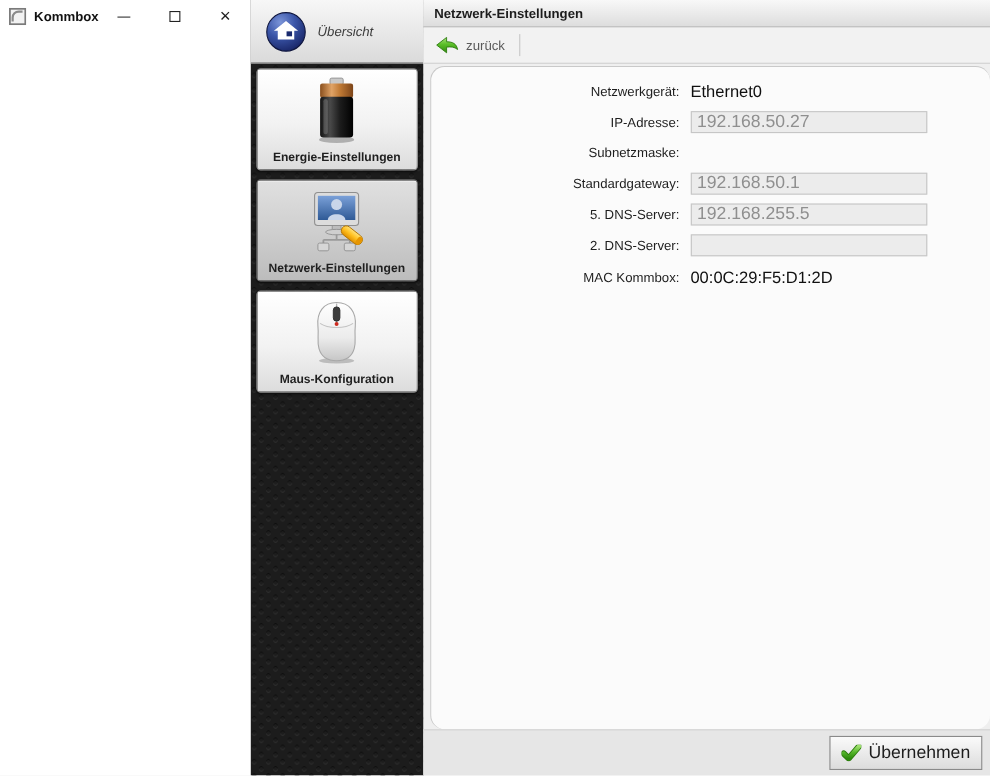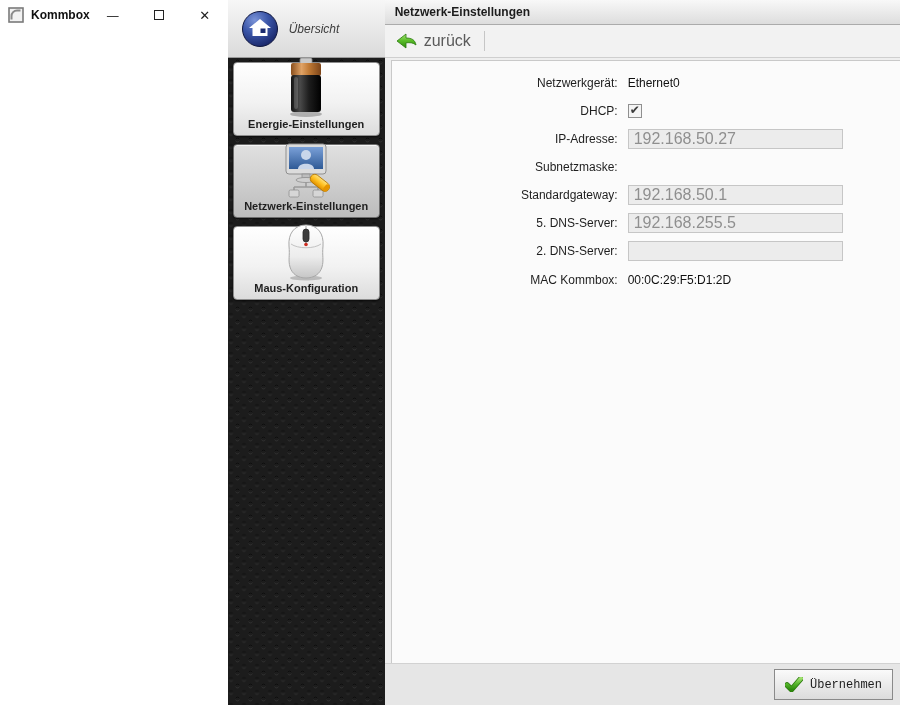--- a/index.html
+++ b/index.html
@@ -31,63 +31,63 @@
       radial-gradient(circle, #0c0c0c 1.6px, transparent 2.2px);
     background-size:13px 13px;
     background-position:3px 4px, 9.5px 10.5px, 3px 3px, 9.5px 9.5px; }
 
   .overview-btn { height:58px; flex:0 0 58px; background:linear-gradient(#f7f7f7,#dadada);
     display:flex; align-items:center; padding-left:13px; gap:10px; border:none;
     border-bottom:1px solid #9a9a9a; cursor:pointer; }
   .overview-label { font-size:12px; color:#3c3c3c;font-style:italic; }
 
   .cards { display:flex; flex-direction:column; gap:8px; padding:4px 5px; }
-  .card { height:74px; border-radius:4px; border:1px solid #8d8d8d;
+  .card { height:93px; border-radius:4px; border:1px solid #8d8d8d;
     background:linear-gradient(#ffffff 0%, #f2f2f2 55%, #dcdcdc 100%);
     display:flex; flex-direction:column; align-items:center; justify-content:flex-end;
     padding-bottom:5px; cursor:pointer; box-shadow:0 1px 2px rgba(0,0,0,0.6);text-align:center; }
   .card .card-icon-wrap { flex:1; display:flex; align-items:center; justify-content:center; }
   .card-label { font-size:11px; font-weight:bold; color:#1f1f1f; }
   .card.selected { background:linear-gradient(#e0e0e0 0%, #cfcfcf 50%, #bcbcbc 100%);
     border-color:#6d6d6d; box-shadow:inset 0 1px 0 rgba(255,255,255,0.7), 0 1px 2px rgba(0,0,0,0.6); }
 
   
   .main { flex:1; display:flex; flex-direction:column; min-width:0; background:#efefef; }
   .main-header { height:25px; flex:0 0 25px; background:linear-gradient(#f8f8f8,#dddddd);
     border-bottom:1px solid #ababab; display:flex; align-items:center; padding-left:10px; }
   .main-header-title { font-size:12px; font-weight:bold; color:#1c1c1c; }
 
   .toolbar { height:33px; flex:0 0 33px; background:#f2f2f2; border-bottom:1px solid #cfcfcf;
     display:flex; align-items:center; padding-left:9px; }
   .back-btn { display:flex; align-items:center; gap:7px; background:transparent; border:none;
-    padding:4px 8px 4px 2px; font-size:16px; color:#5a5a5a; cursor:pointer;
+    padding:4px 8px 4px 2px; font-size:12px; color:#5a5a5a; cursor:pointer;
     font-family:"Liberation Sans", sans-serif; }
   .toolbar-sep { width:1px; height:20px; background:#c6c6c6; margin-left:5px; }
 
   .content-wrap { flex:1; display:flex; padding:2px 0 0 6px; min-height:0; }
   .content { flex:1; background:#fbfbfb; border-left:1px solid #c9c9c9; border-top:1px solid #c9c9c9;
-    padding-top:8px; overflow:hidden; }
+    padding-top:8px; overflow:hidden;border-radius:13px; }
 
   .form-row { display:flex; align-items:center; height:28px; }
   .form-label { width:226px; flex:0 0 226px; text-align:right; font-size:12px; color:#1e1e1e; }
   .form-value-area { margin-left:10px; display:flex; align-items:center; }
-  .static-value { font-size:12px; color:#101010; }
+  .static-value { font-size:15px; color:#101010; }
   .text-input { width:215px; height:20px; background:#ececec; border:1px solid #c6c6c6;
     color:#8f8f8f; font-size:16px; padding:0 5px; font-family:"Liberation Sans", sans-serif; }
   .dhcp-box { appearance:none; -webkit-appearance:none; width:14px; height:14px;
     border:1px solid #8f8f8f; background:#f4f4f4; position:relative; margin:0; cursor:pointer; }
   .dhcp-box:checked::after { content:"\2714"; position:absolute; left:1px; top:-2px;
     font-size:12px; color:#3a3a3a; font-family:"DejaVu Sans", sans-serif; }
 
   .footer { height:42px; flex:0 0 42px; background:#e6e6e6; border-top:1px solid #d2d2d2;
     display:flex; align-items:center; justify-content:flex-end; padding-right:7px; }
   .apply-btn { min-width:103px; height:31px; background:linear-gradient(#fafafa,#dcdcdc);
     border:1px solid #8a8a8a; display:flex; align-items:center; justify-content:center; gap:7px;
-    font-size:12px; color:#1c1c1c; cursor:pointer; padding:0 10px;
-    font-family:Liberation Mono, monospace; }
+    font-size:16px; color:#1c1c1c; cursor:pointer; padding:0 10px;
+    font-family:Liberation Sans, sans-serif; }
 </style>
 </head>
 <body>
 
 <div class="window">
 
   <div class="titlebar">
     <svg class="app-icon" viewBox="0 0 16 16">
       <rect x="1" y="1" width="14" height="14" fill="#f2f2f2" stroke="#7a7a7a" stroke-width="1.6"></rect>
       <path d="M3.5 12.5 L3.5 9 A5.5 5.5 0 0 1 9 3.5 L12.5 3.5" fill="none" stroke="#8a8a8a" stroke-width="2"></path>
@@ -235,26 +235,20 @@
       <div class="content-wrap">
         <div class="content">
 
           <div class="form-row">
             <span class="form-label">Netzwerkgerät:</span>
             <span class="form-value-area">
                 <span class="static-value">Ethernet0</span>
               </span>
           </div>
 
-          <div class="form-row">
-            <span class="form-label">DHCP:</span>
-            <span class="form-value-area">
-              <input type="checkbox" class="dhcp-box" checked="" style="">
-            </span>
-          </div>
 
           <div class="form-row">
             <span class="form-label">IP-Adresse:</span>
             <span class="form-value-area">
               <input type="text" class="text-input" disabled="" value="192.168.50.27" style="">
             </span>
           </div>
 
           <div class="form-row">
             <span class="form-label">Subnetzmaske:</span>

